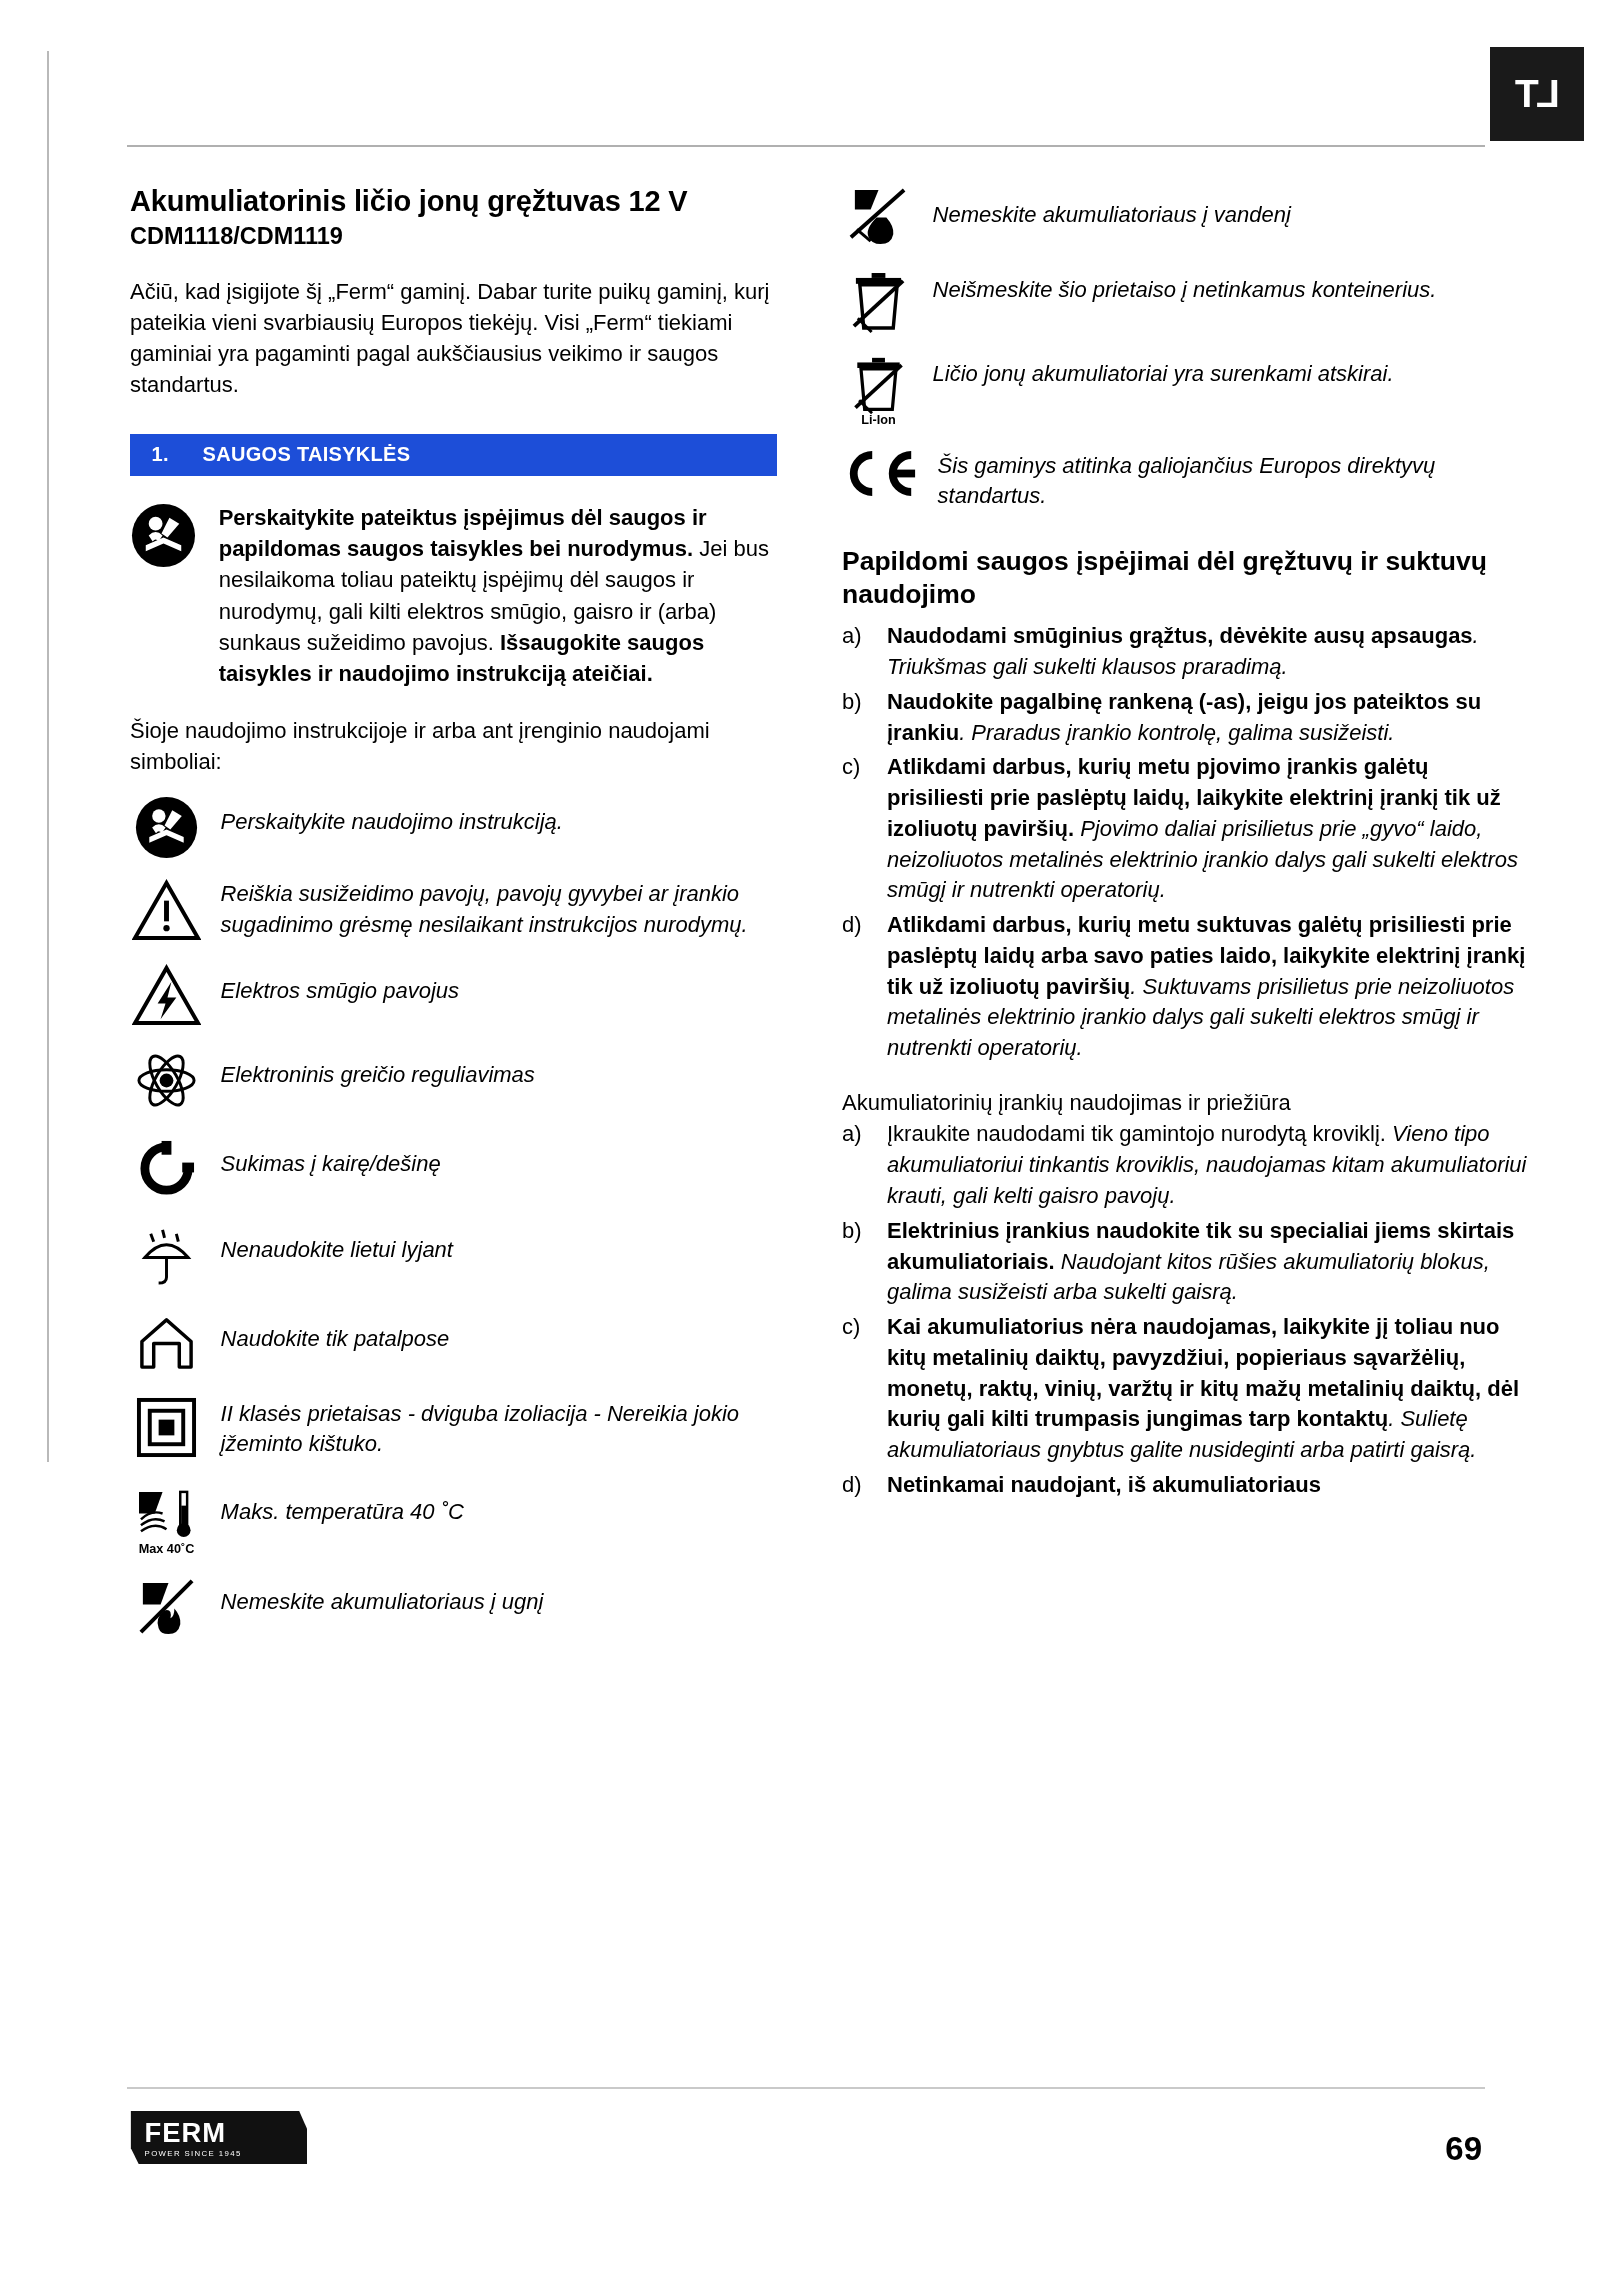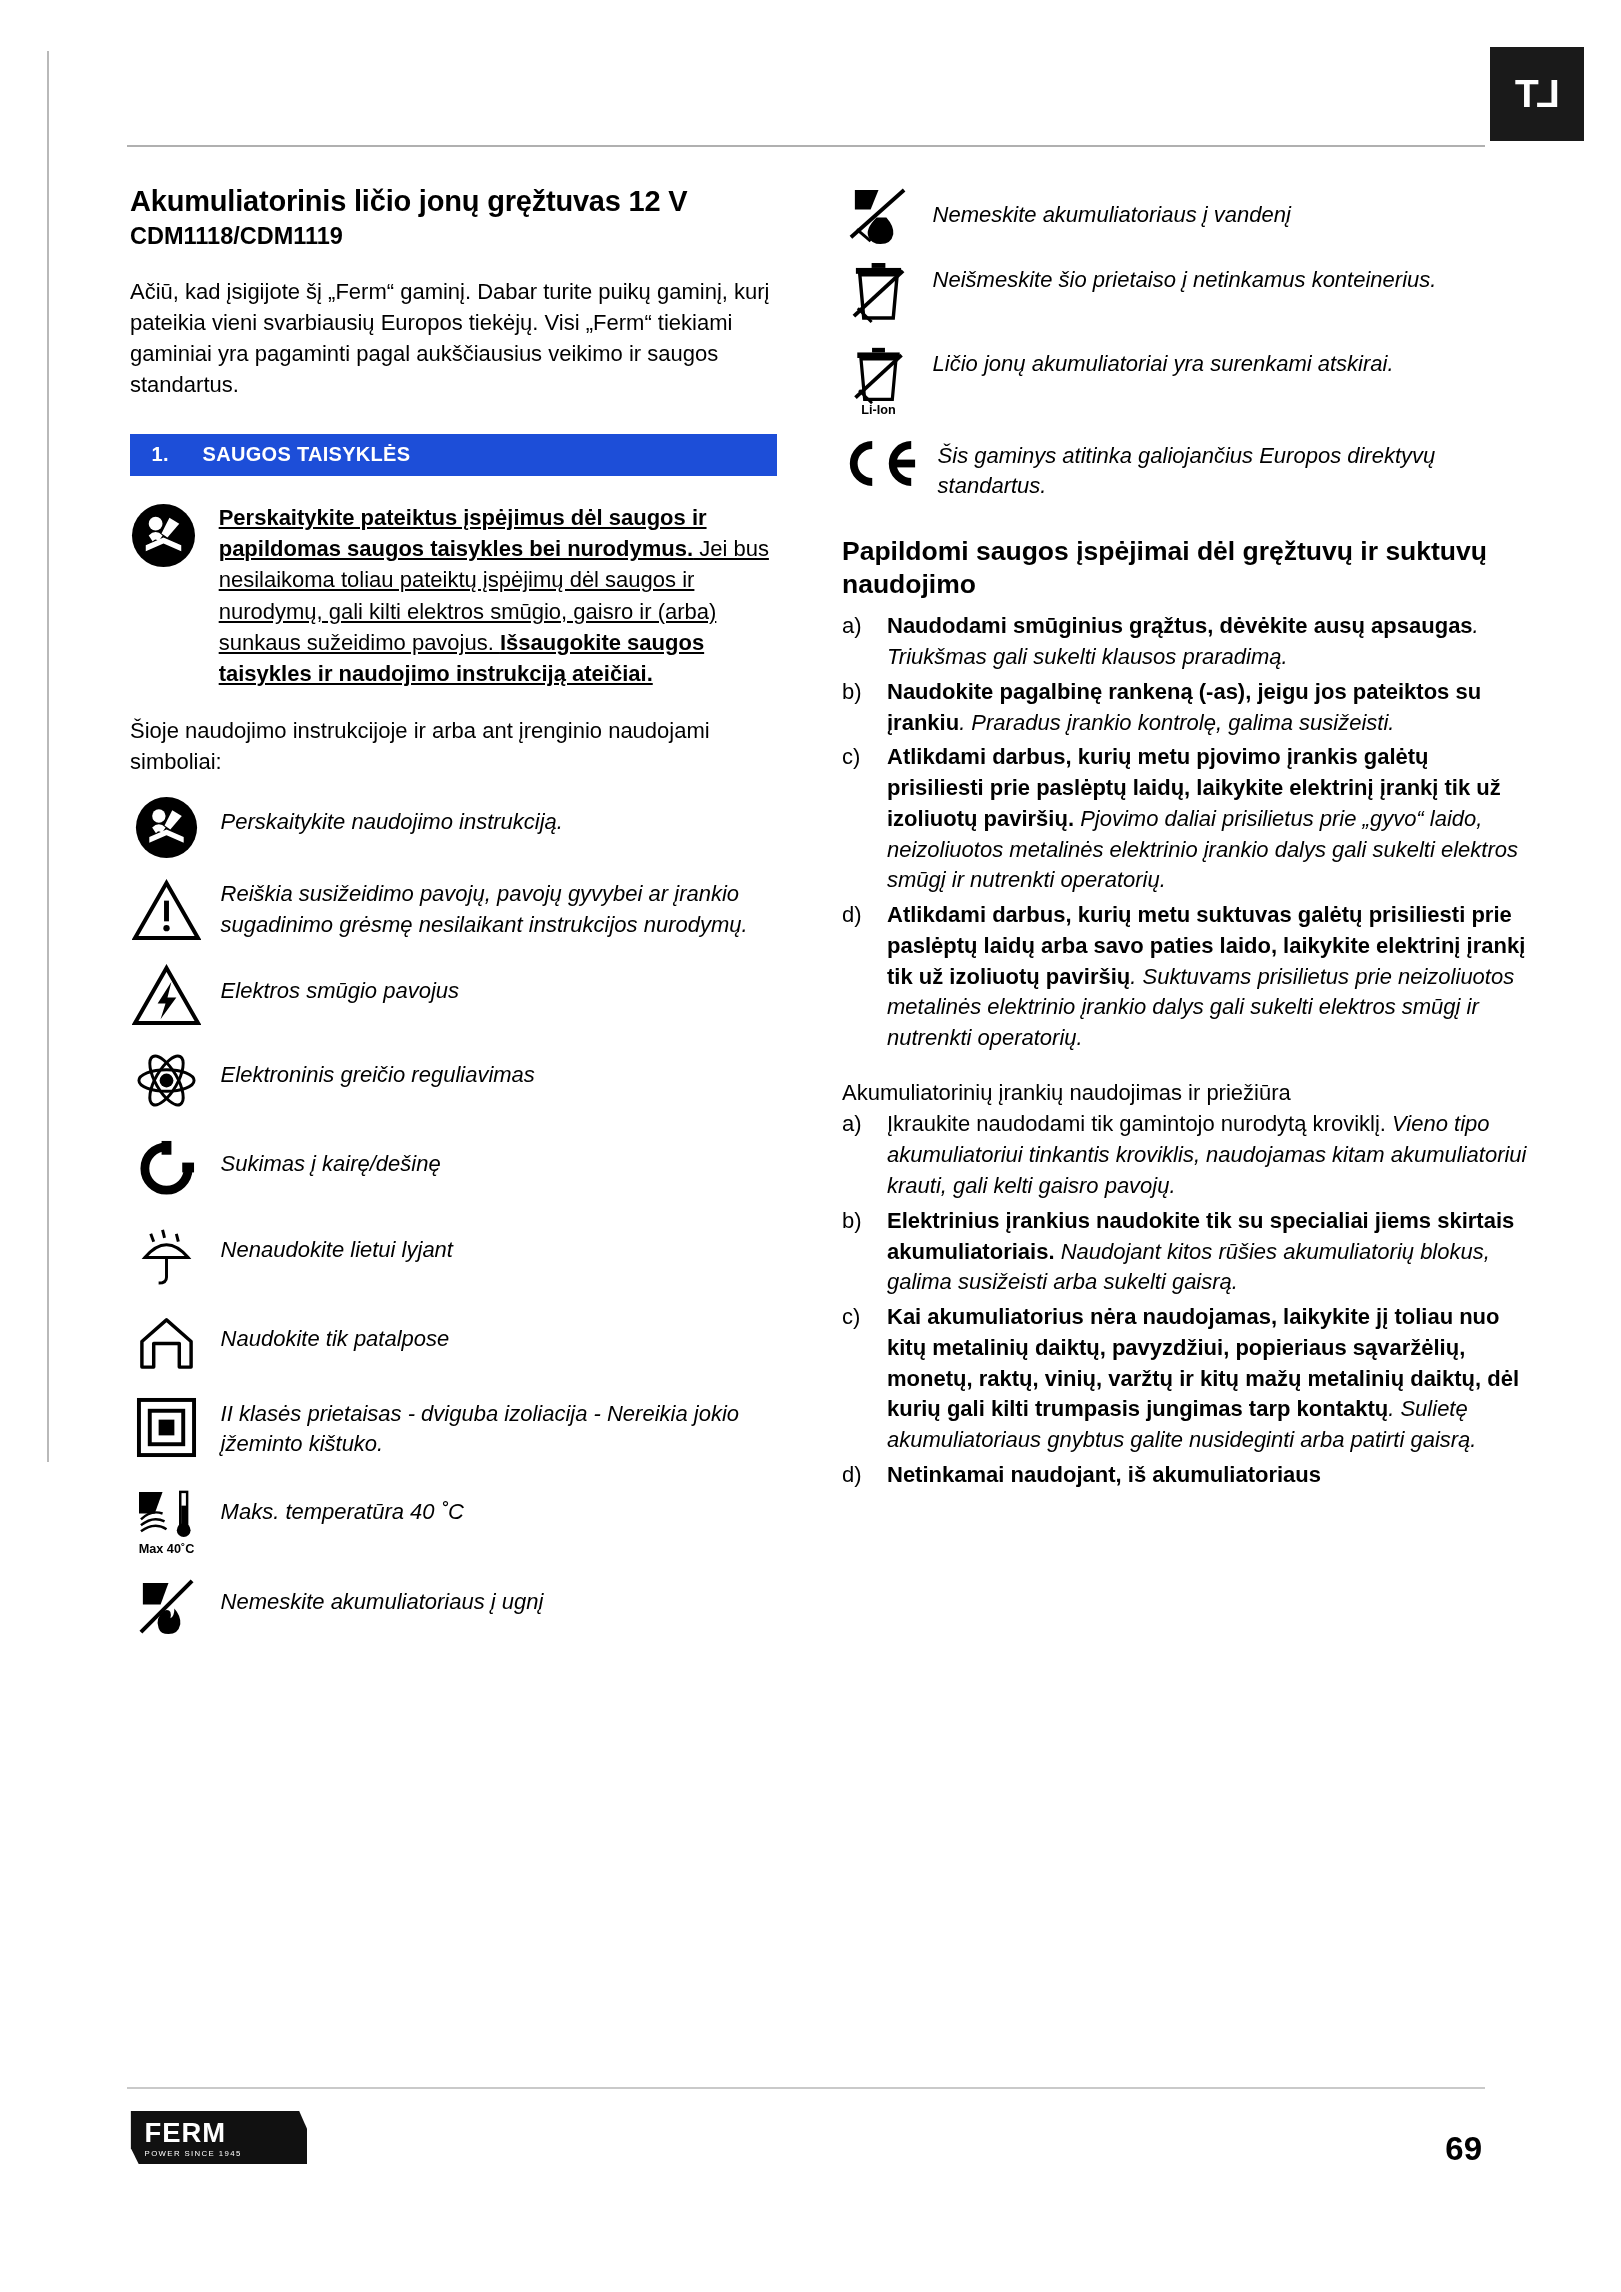--- a/index.html
+++ b/index.html
@@ -94,21 +94,20 @@
     width: 625px;
     letter-spacing: 0.3px;
   }
   .section-bar .num { display:inline-block; width: 51px; }
 
   .warn-block {
     margin-top: 25.5px;
     display: flex;
     gap: 15.7px;
     align-items: flex-start;
-    text-decoration: underline;
   }
   .warn-text {
     font-size: 22px;
     line-height: 1.42;
     flex: 1;
   }
   .b { font-weight: bold; }
   .i { font-style: italic; }
 
   .symbol-row {
@@ -348,21 +347,21 @@
         <svg width="63" height="63" viewBox="0 0 64 64">
           <path d="M8 6 L32 6 L24 26 L8 26 Z" fill="#000"></path>
           <path d="M30 34 q-12 12 -8 20 q3 7 12 7 q11 0 13 -10 q1 -8 -7 -17 z" fill="#000"></path>
           <line x1="4" y1="54" x2="58" y2="6" stroke="#000" stroke-width="4"></line>
           <line x1="10" y1="46" x2="24" y2="58" stroke="#000" stroke-width="3"></line>
         </svg>
       </div>
       <div class="txt" style="padding-top:15.7px;">Nemeskite akumuliatoriaus į vandenį</div>
     </div>
 
-    <div class="symbol-row" style="margin-top:14px;">
+    <div class="symbol-row" style="margin-top:24px;">
       <div class="ico">
         <svg width="57" height="63" viewBox="0 0 58 64">
           <path d="M10 14 L48 14 L44 58 L14 58 Z" fill="none" stroke="#000" stroke-width="3.5"></path>
           <rect x="6" y="7" width="46" height="6" fill="#000"></rect>
           <rect x="22" y="2" width="14" height="5" fill="#000"></rect>
           <line x1="4" y1="56" x2="54" y2="10" stroke="#000" stroke-width="4"></line>
           <line x1="8" y1="48" x2="22" y2="62" stroke="#000" stroke-width="3"></line>
         </svg>
       </div>
       <div class="txt" style="padding-top:3.9px;">Neišmeskite šio prietaiso į netinkamus konteinerius.</div>

